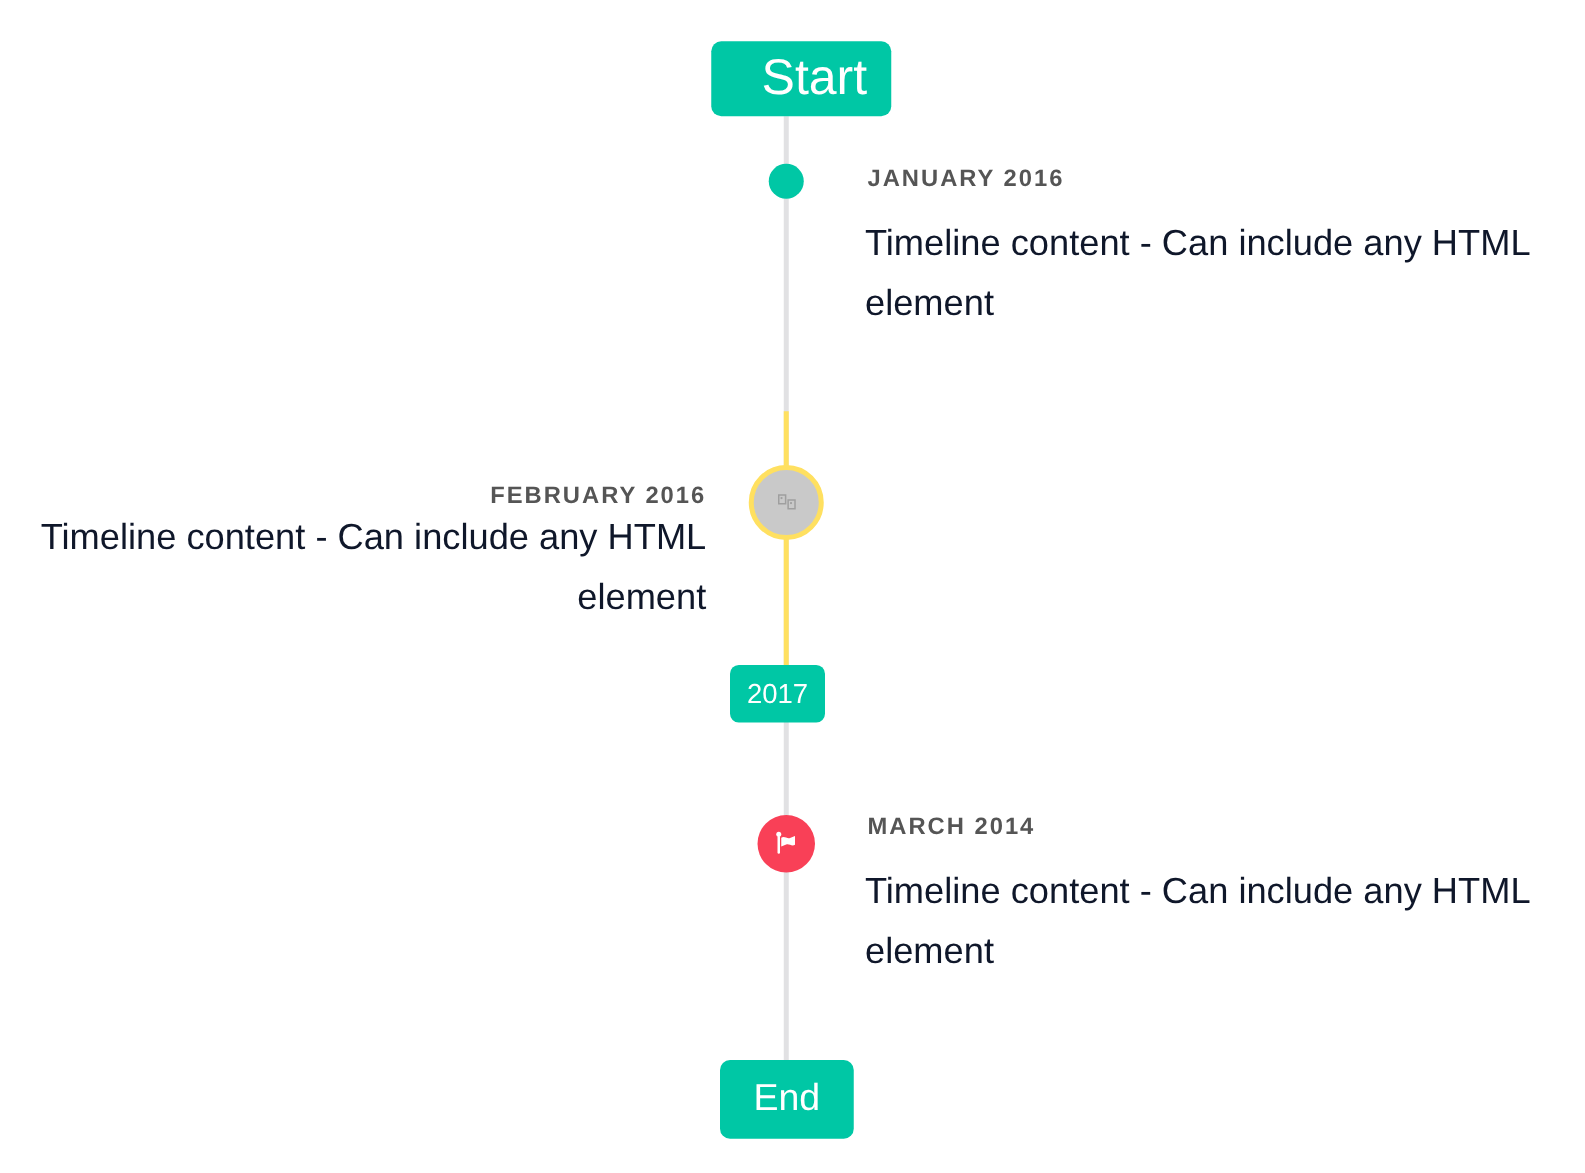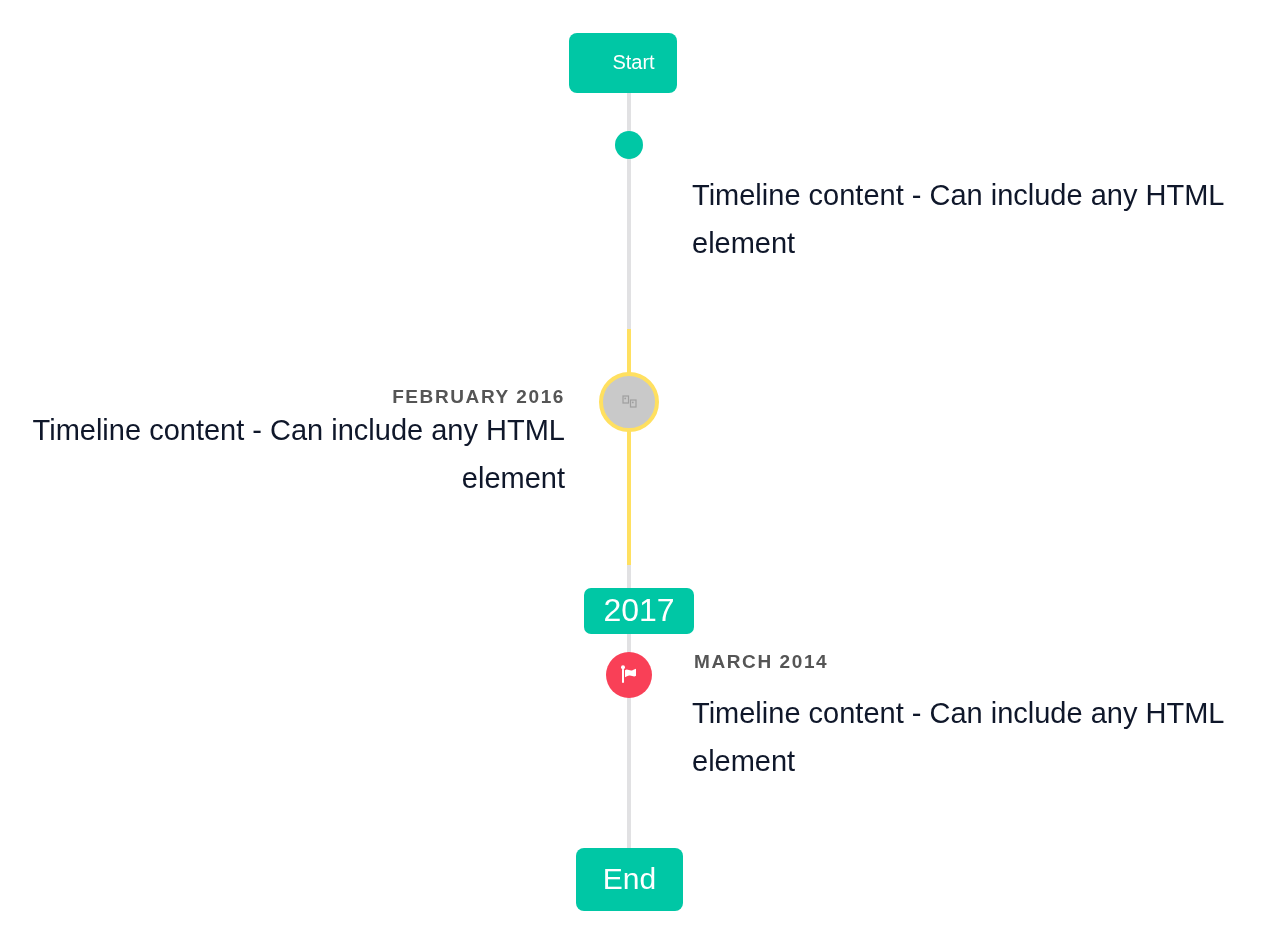--- a/index.html
+++ b/index.html
@@ -33,22 +33,22 @@
   }
 
   
   .badge {
     position: absolute;
     background: #00c7a5;
     color: #ffffff;
     text-align: center;
     border-radius: 8px;
   }
-  .badge-start { left: 569px; top: 33px; width: 108px; height: 60px; font-size: 20px; line-height: 58px; padding-left: 21px; }
-  .badge-period { left: 584px; top: 588px; width: 110px; height: 46px; font-size: 32px; line-height: 45px; border-radius: 7px; }
+  .badge-start { left: 569px; top: 33px; width: 144px; height: 60px; font-size: 40px; line-height: 58px; padding-left: 21px; }
+  .badge-period { left: 584px; top: 532px; width: 76px; height: 46px; font-size: 22px; line-height: 45px; border-radius: 7px; }
   .badge-end { left: 576px; top: 848px; width: 107px; height: 63px; font-size: 30px; line-height: 61px; }
 
   
   .marker { position: absolute; border-radius: 50%; }
   .marker-dot {
     left: 615px; top: 131px;
     width: 28px; height: 28px;
     background: #00c7a5;
   }
   .marker-image {
@@ -95,20 +95,23 @@
 <body>
 
 <div class="stage">
 
   <div class="tl-line"></div>
   <div class="tl-line-highlight"></div>
 
   <div class="badge badge-start">Start</div>
 
   <div class="marker marker-dot"></div>
+  <div class="item-block item-right block-jan-label">
+    <div class="date-label">JANUARY 2016</div>
+  </div>
   <div class="item-block item-right block-jan-content">
     <div class="item-content">Timeline content - Can include any HTML element</div>
   </div>
 
   <div class="marker marker-image">
     <span>
       <svg class="icon-svg" width="15" height="14" viewBox="0 0 15 14">
         <g fill="none" stroke="#9f9f9f" stroke-width="1.2">
           <rect x="1" y="1" width="5.5" height="7"></rect>
           <rect x="8.5" y="5" width="5.5" height="7"></rect>

